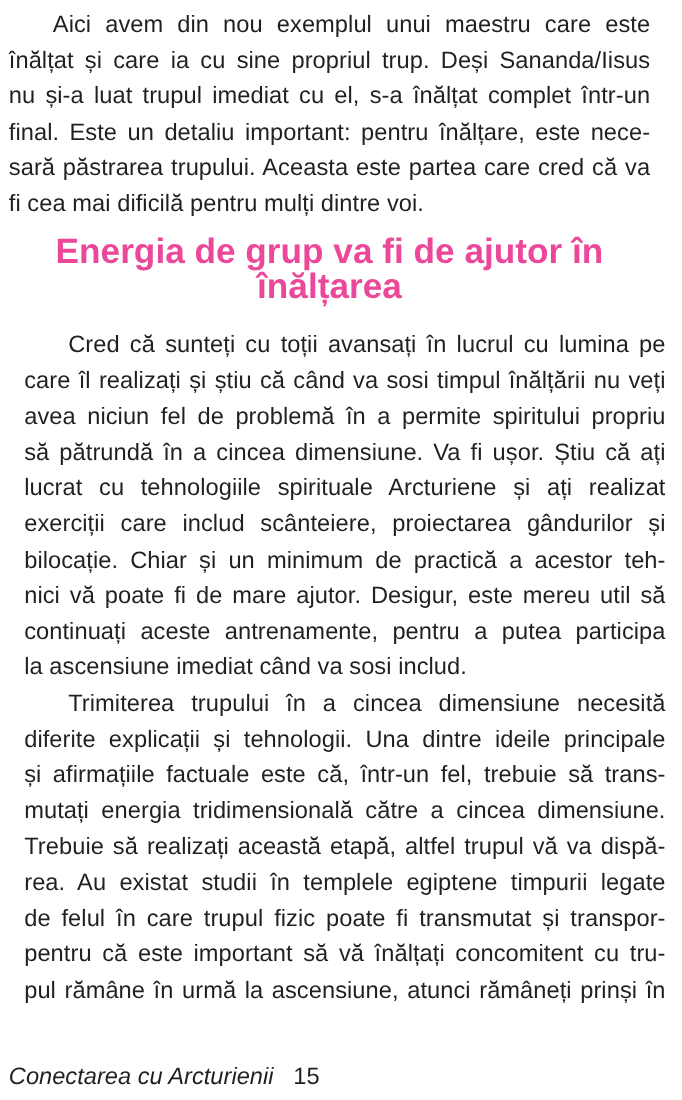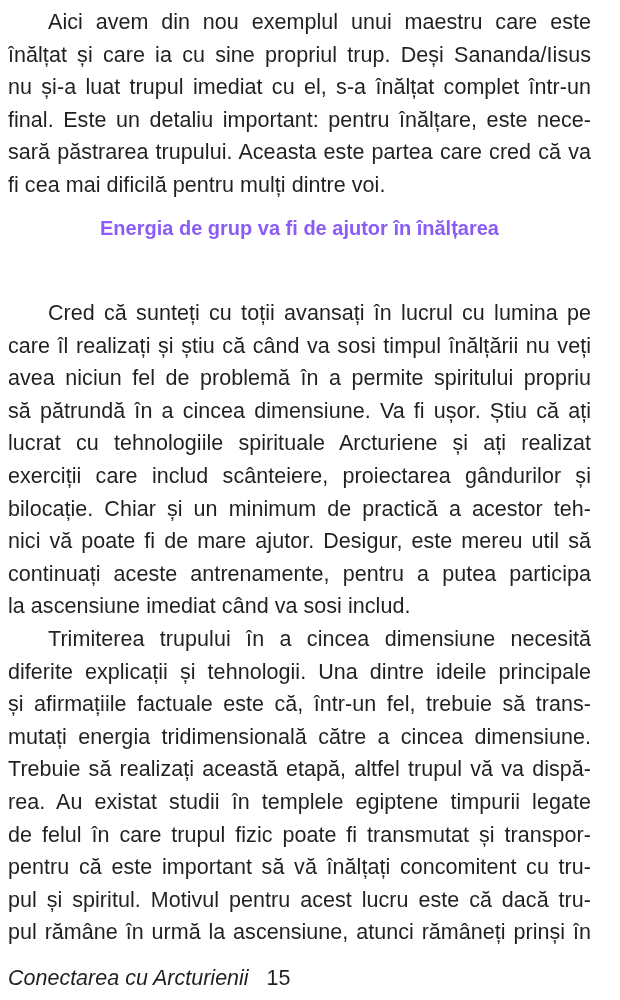--- a/index.html
+++ b/index.html
@@ -5,22 +5,22 @@
   html, body { margin: 0; padding: 0; background: #ffffff; }
   body { width: 620px; height: 1000px; overflow: hidden; position: relative; }
   .page { position: absolute; left: 8px; top: 0; width: 583px; color: #231f20;
     font-family: "Liberation Sans", "DejaVu Sans", sans-serif; }
   .line { height: 32.6px; line-height: 32.6px; font-size: 21.5px; white-space: nowrap;
     text-align: justify; text-align-last: justify; overflow: hidden; letter-spacing: 0.05px; }
   .line.last { text-align-last: left; }
   .line.indent { padding-left: 40px; }
   .para1 { position: absolute; top: 6px; left: 0; width: 583px; }
   .heading { position: absolute; top: 212px; left: 0; width: 583px; text-align: center;
-    font-weight: bold; font-size: 20px; line-height: 32px; color: #8b5cf6; }
-  .para2 { position: absolute; top: 297px; left: 0; width: 583px; }
+    font-weight: bold; font-size: 32px; line-height: 32px; color: #ec4899; }
+  .para2 { position: absolute; top: 297px; left: 14px; width: 583px; }
   .footer { position: absolute; top: 962px; left: 0; width: 583px; height: 32px;
     font-size: 21.5px; line-height: 32px; text-align: left; }
   .footer .title { font-style: italic; margin-right: 18px; }
 </style>
 </head>
 <body>
 
 <div class="page">
 
   <div class="para1">
@@ -49,21 +49,20 @@
     <div class="line last">la ascensiune imediat când va sosi includ.</div>
 
     <div class="line indent">Trimiterea trupului în a cincea dimensiune necesită</div>
     <div class="line">diferite explicații și tehnologii. Una dintre ideile principale</div>
     <div class="line">și afirmațiile factuale este că, într-un fel, trebuie să trans-</div>
     <div class="line">mutați energia tridimensională către a cincea dimensiune.</div>
     <div class="line">Trebuie să realizați această etapă, altfel trupul vă va dispă-</div>
     <div class="line">rea. Au existat studii în templele egiptene timpurii legate</div>
     <div class="line">de felul în care trupul fizic poate fi transmutat și transpor-</div>
     <div class="line">pentru că este important să vă înălțați concomitent cu tru-</div>
-    <div class="line">pul și spiritul. Motivul pentru acest lucru este că dacă tru-</div>
     <div class="line">pul rămâne în urmă la ascensiune, atunci rămâneți prinși în</div>
   </div>
 
   <div class="footer">
     <span class="title">Conectarea cu Arcturienii</span><span>15</span>
   </div>
 
 </div>
 
 </body></html>

